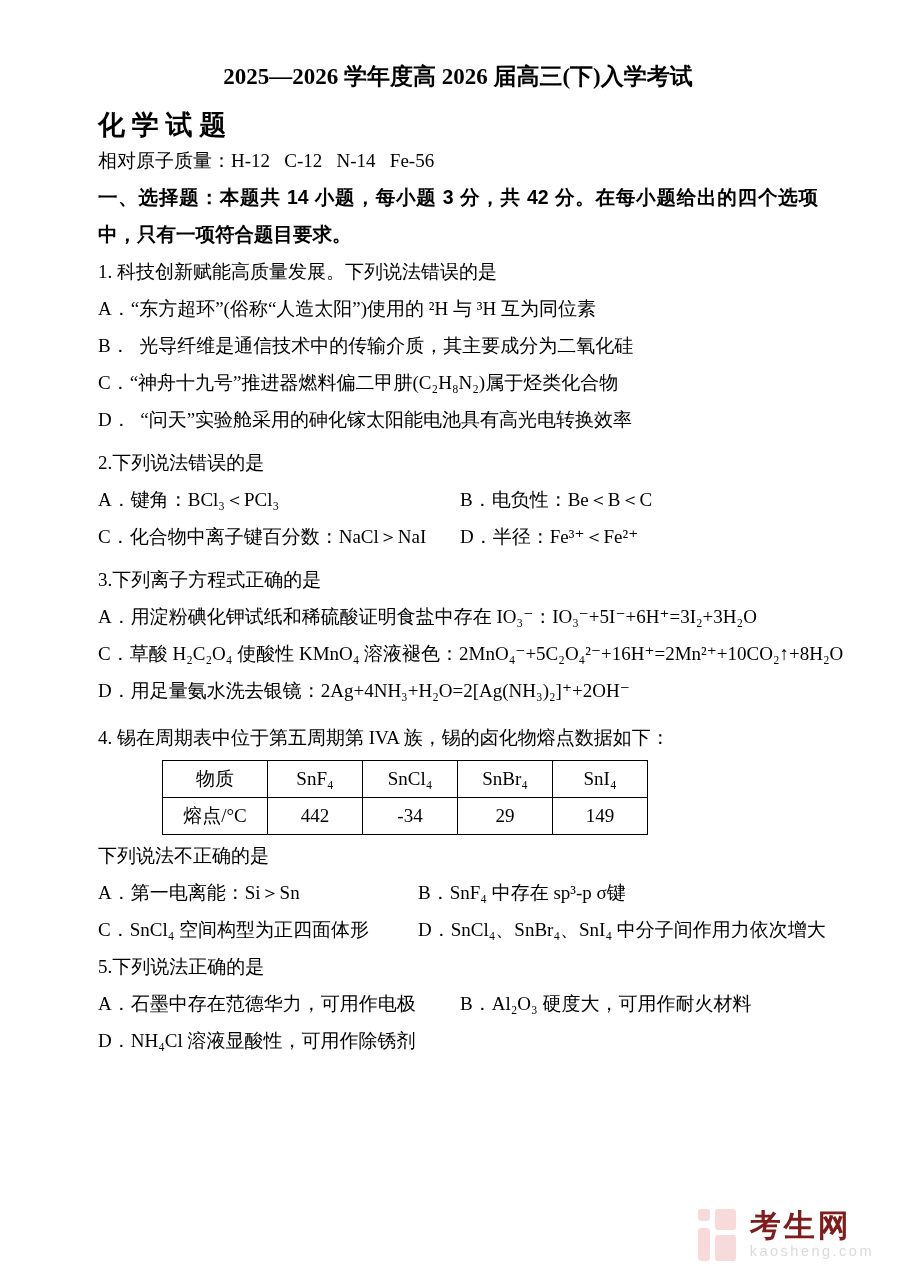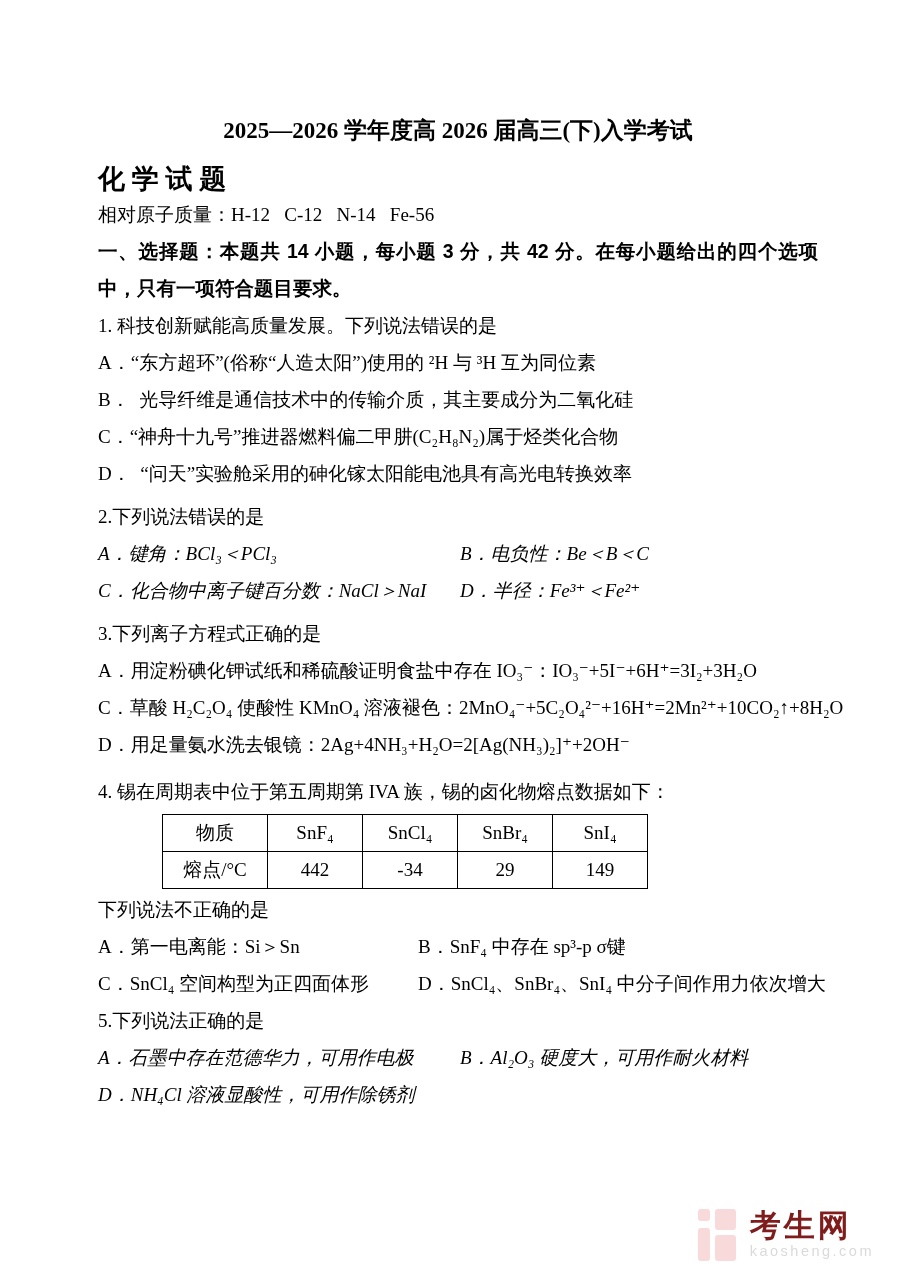--- a/index.html
+++ b/index.html
@@ -4,21 +4,21 @@
 <style>
   html,body { margin:0; padding:0; }
   body {
     width:900px; height:1271px;
     background:#ffffff;
     position:relative;
     overflow:hidden;
     font-family:"Liberation Serif","DejaVu Serif",serif;
     color:#000;
   }
-  .content { padding:116px 82px 0 98px; }
+  .content { padding:62px 82px 0 98px; }
 
   .title1 {
     margin:0; text-align:center;
     font-size:23px; font-weight:bold;
     line-height:30px; white-space:pre;
   }
   .title2 {
     margin:16px 0 0 0; 
     font-size:27px; font-weight:bold;
     line-height:34px; white-space:pre;
@@ -32,21 +32,21 @@
   .section-heading {
     margin:0; font-size:19.5px; line-height:37px;
     font-weight:bold;
     font-family:"Liberation Sans","DejaVu Sans",sans-serif;
     text-align:justify;
   }
   .gap-sm { margin-top:6px; }
   .gap-md { margin-top:10px;font-family:Liberation Serif, serif; }
 
   .opt-row { display:grid; }
-  .cols-wide { grid-template-columns:362px 1fr;font-style:italic; }
+  .cols-wide { grid-template-columns:362px 1fr; }
   .cols-mid  { grid-template-columns:320px 1fr; }
 
   table.melting {
     border-collapse:collapse;
     margin:4px 0 2px 64px;
     table-layout:fixed;
     width:486px;
   }
   table.melting td {
     border:1.5px solid #000;

